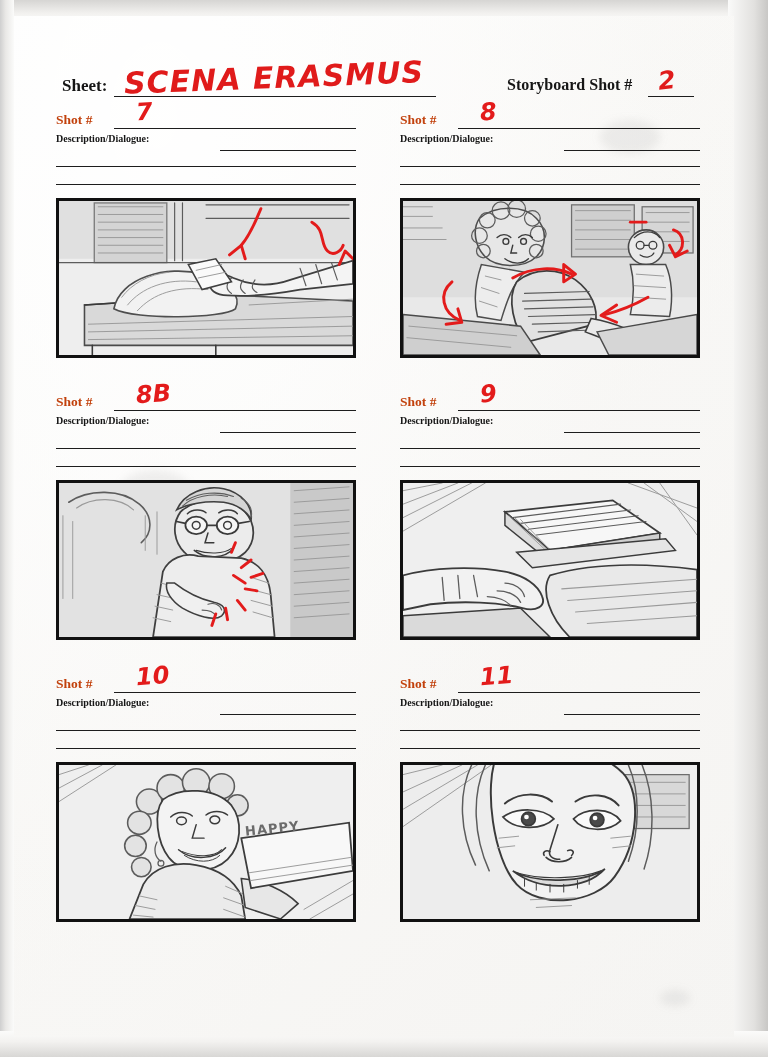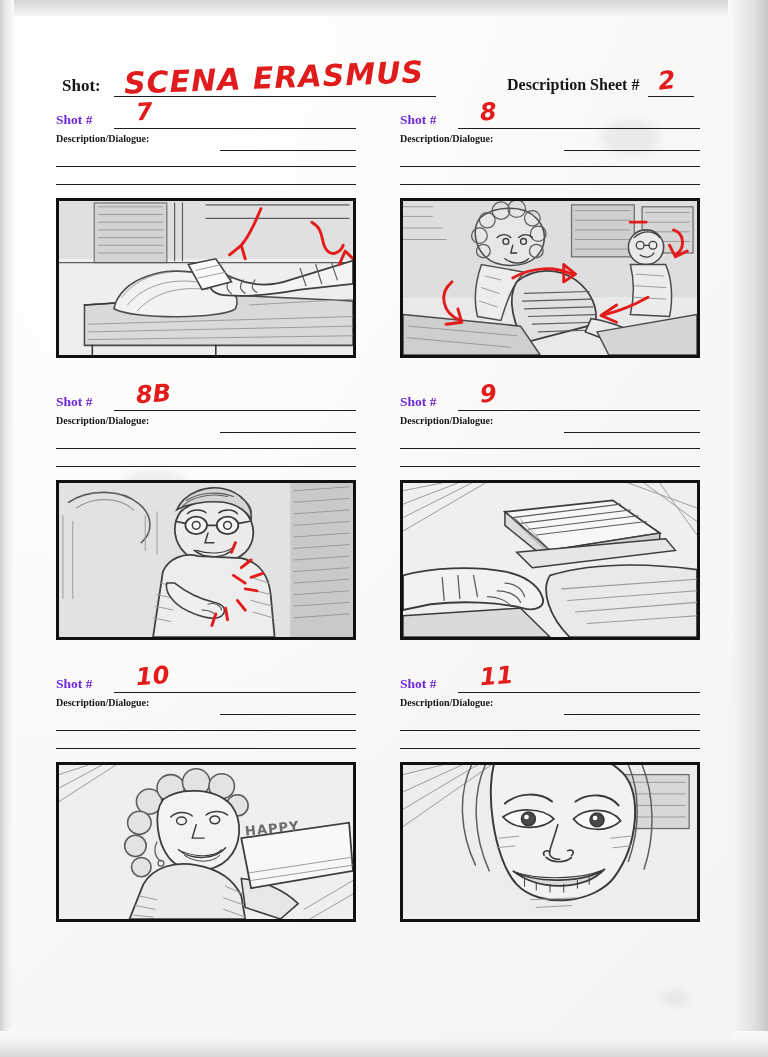--- a/index.html
+++ b/index.html
@@ -112,21 +112,21 @@
   }
   .cell.left  { left: 4px; }
   .cell.right { left: 348px; }
 
   .shot-line {
     position: relative;
     height: 22px;
   }
   .shot-label {
     position: absolute; left: 0; top: 2px;
-    font-size: 13.5px; font-weight: bold; color: #6d28d9;
+    font-size: 13.5px; font-weight: bold; color: #c2410c;
   }
   .shot-rule {
     position: absolute; left: 58px; top: 18px; width: 242px;
     border-bottom: 1.4px solid #1d1d1d;
   }
   .shot-hand {
     position: absolute; left: 80px; top: -12px;
     font-family: "DejaVu Sans", sans-serif;
     font-weight: bold; font-style: italic;
     font-size: 24px; color: #e31b1b;
@@ -207,24 +207,24 @@
   <div class="scan-edge-bottom"></div>
   <div class="paper-tint"></div>
 
   <div class="smudge" style="left:120px; top:470px; width:70px; height:40px;"></div>
   <div class="smudge" style="left:600px; top:120px; width:60px; height:34px;"></div>
   <div class="smudge" style="left:660px; top:990px; width:30px; height:16px;"></div>
 
   <div class="content">
 
     <div class="header">
-      <span class="title-label">Shot:</span>
+      <span class="title-label">Sheet:</span>
       <span class="title-rule"></span>
       <span class="title-hand">SCENA ERASMUS</span>
-      <span class="sheet-label">Description Sheet #</span>
+      <span class="sheet-label">Storyboard Shot #</span>
       <span class="sheet-rule"></span>
       <span class="sheet-hand">2</span>
     </div>
 
     <div class="grid">
 
       <div class="row">
 
         <div class="cell left">
           <div class="shot-line">

